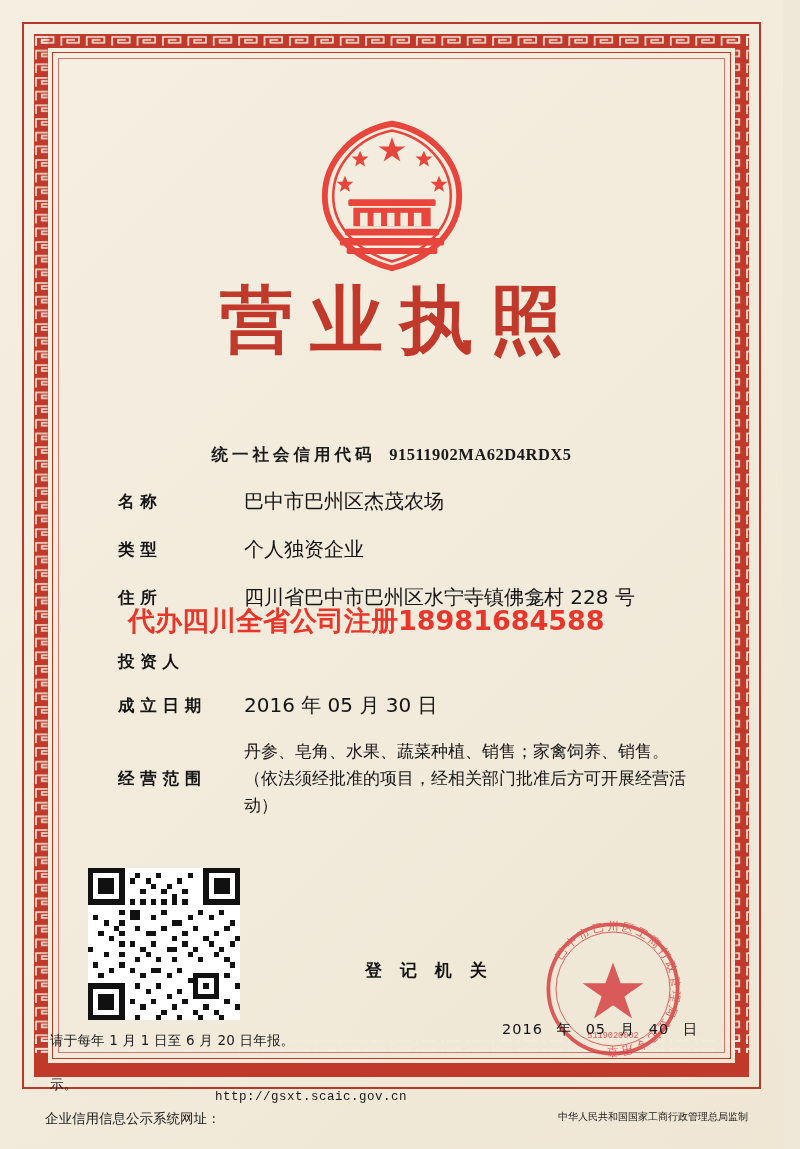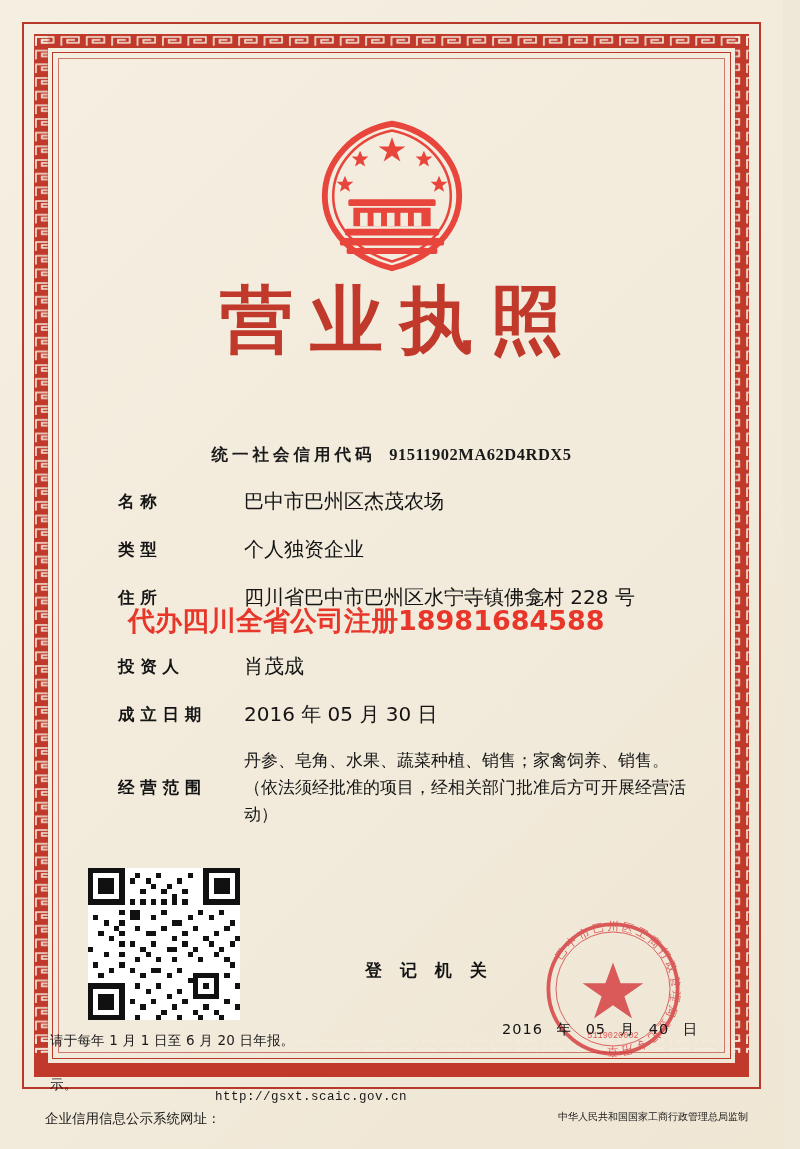--- a/index.html
+++ b/index.html
@@ -292,21 +292,20 @@
 
     <div class="field">
       <div class="field-label">住        所</div>
       <div class="field-value">四川省巴中市巴州区水宁寺镇佛龛村 228 号</div>
     </div>
 
     <div class="spacer-row"></div>
 
     <div class="field">
       <div class="field-label">投  资  人</div>
-      <div class="field-value">肖茂成</div>
     </div>
 
     <div class="field">
       <div class="field-label">成 立 日 期</div>
       <div class="field-value">2016 年 05 月 30 日</div>
     </div>
 
     <div class="field scope">
       <div class="field-label">经 营 范 围</div>
       <div class="field-value">丹参、皂角、水果、蔬菜种植、销售；家禽饲养、销售。（依法须经批准的项目，经相关部门批准后方可开展经营活动）</div>

